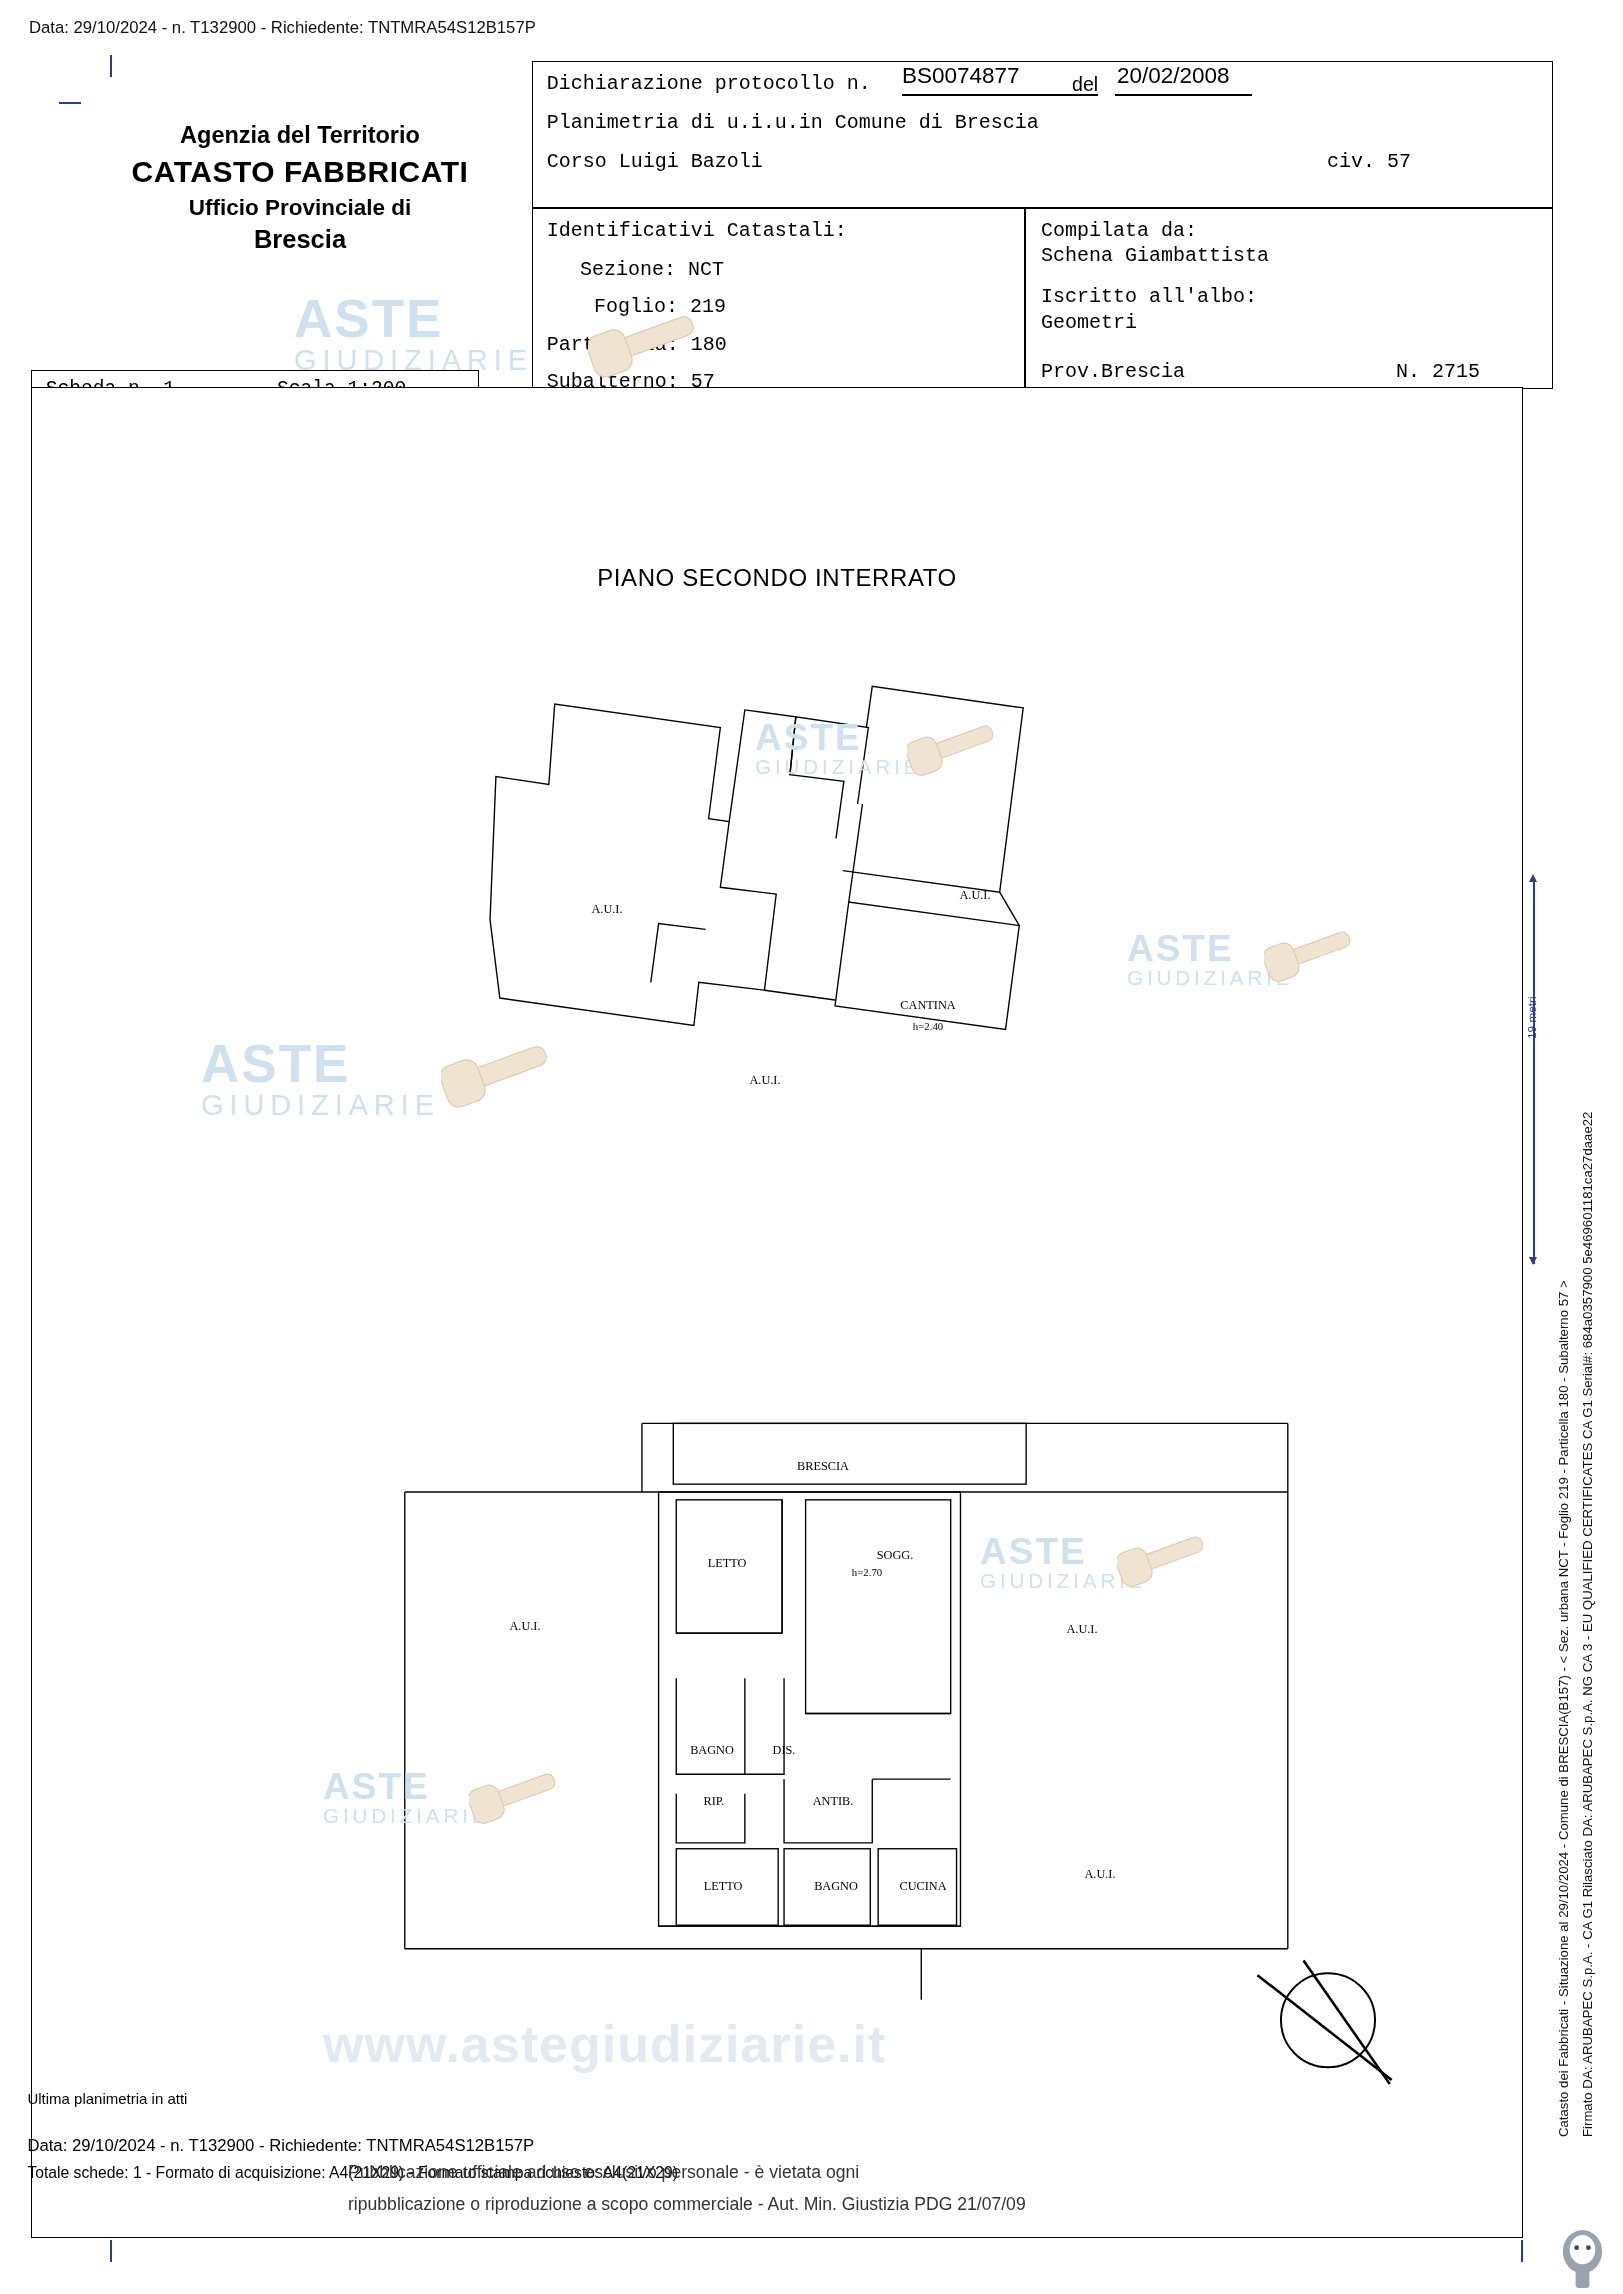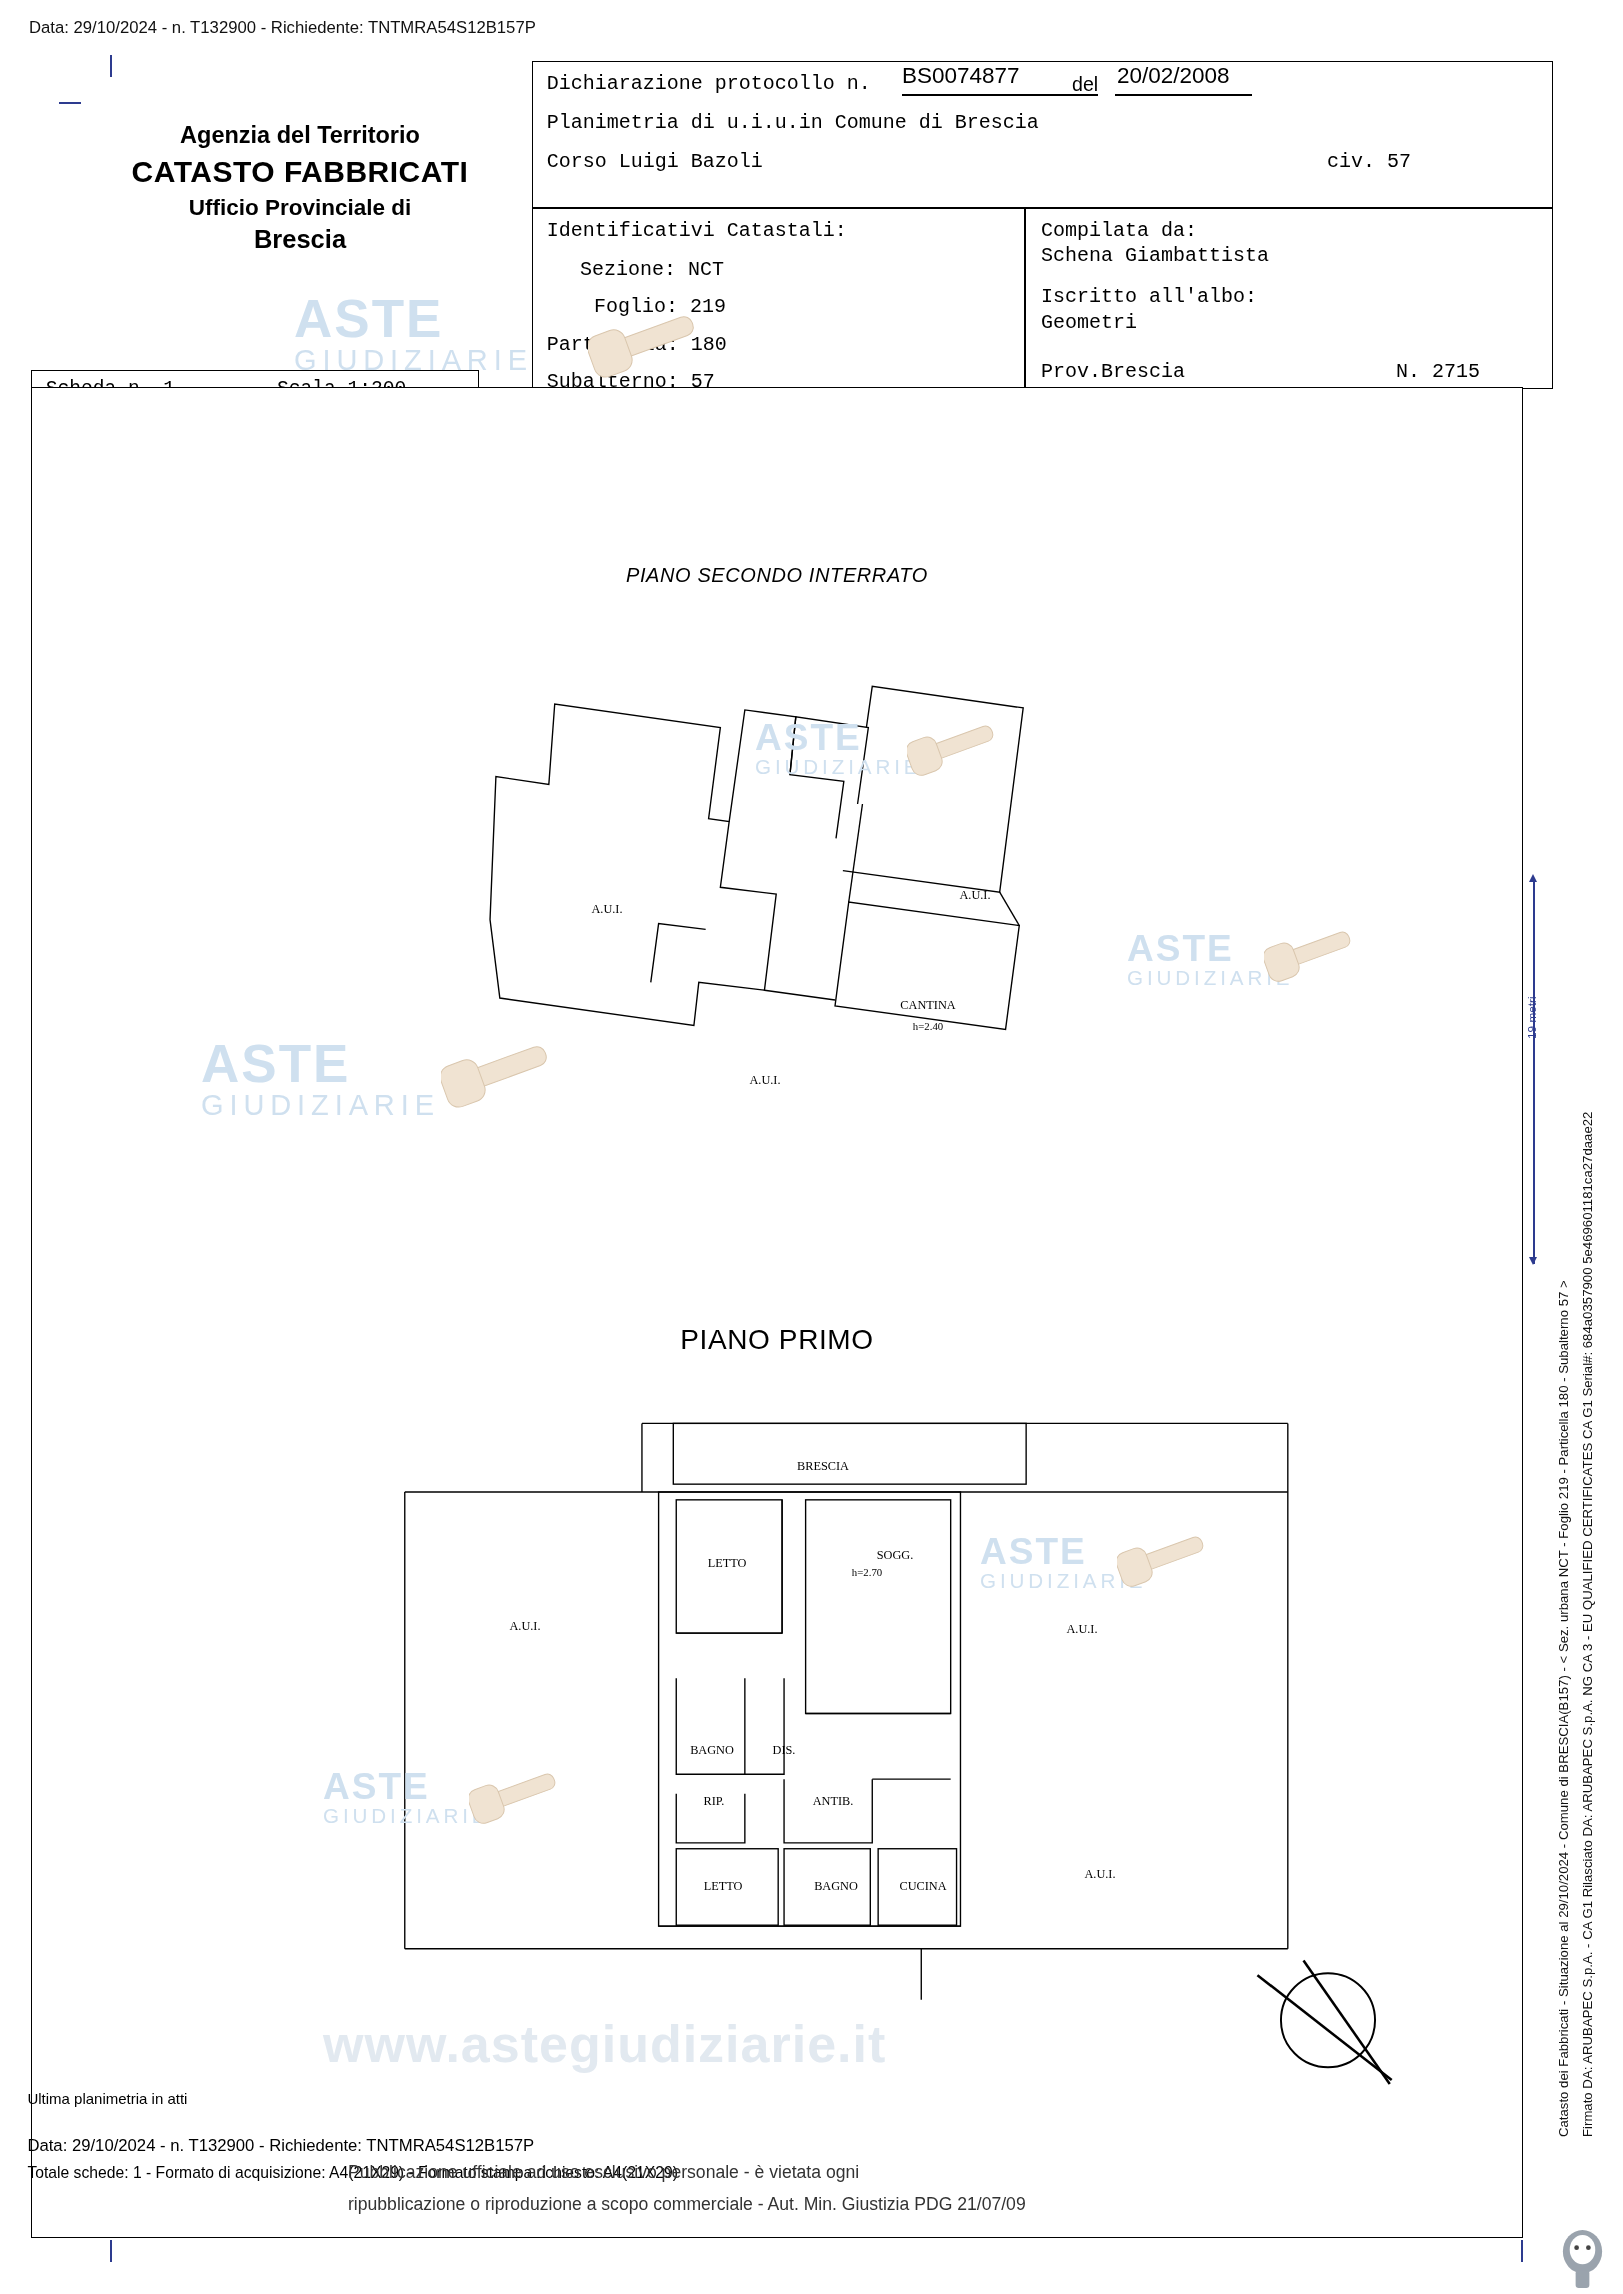--- a/index.html
+++ b/index.html
@@ -31,21 +31,21 @@
   #agency .l4{font-size:25.5px;font-weight:bold;margin-top:3.9px;}
 
   
   #scheda-bar{left:31px;top:370px;width:446px;height:35px;border:1.5px solid #000;}
   #scheda-bar .t{position:absolute;font-family:"Liberation Mono",monospace;font-size:19.6px;top:6.9px;}
 
   
   #frame{left:31px;top:387px;width:1490px;height:1849px;border:1.5px solid #000;background:#fff;}
 
   
-  #title-1{left:0;top:176px;width:100%;text-align:center;font-size:20px;letter-spacing:0.6px;font-style:italic;}
+  #title-1{left:0;top:176px;width:100%;text-align:center;font-size:24px;letter-spacing:0.6px;}
   #title-2{left:0;top:936px;width:100%;text-align:center;font-size:28px;letter-spacing:0.6px;}
 
   
   #plan-svg{position:absolute;left:0;top:0;}
 
   .lbl{position:absolute;font-size:12.3px;font-family:Liberation Serif, serif;color:#000000;white-space:nowrap;}
   .lbl.c{transform:translateX(-50%);}
 
   
   .wm{position:absolute;pointer-events:none;user-select:none;}
@@ -126,21 +126,20 @@
   <div class="l4">Brescia</div>
 </div>
 
 <div class="abs" id="scheda-bar">
   <div class="t" style="left:13.7px;">Scheda n. 1</div>
   <div class="t" style="left:245px;">Scala 1:200</div>
 </div>
 
 <div class="abs" id="frame">
   <div class="abs" id="title-1">PIANO SECONDO INTERRATO</div>
-  <div class="abs" id="title-2">PIANO PRIMO</div>
 </div>
 
 <svg id="plan-svg" width="1623" height="2295" viewBox="0 0 1656 2341">
   <g fill="none" stroke="#000" stroke-width="1.4">
 
     <path d="M500,938 L506,792 L560,800 L566,718 L735,742 L723,835 L744,838 L735,905 L792,912 L780,1010 L713,1002 L708,1046 L510,1018 Z"></path>
     <path d="M664,1002 L672,942 L720,948"></path>
     <path d="M744,838 L760,724 L812,731 L806,790 L861,797 L853,855"></path>
     <path d="M806,790 L812,731 L886,742 L875,820"></path>
     <path d="M884,742 L890,700 L1044,722 L1020,910 L860,888"></path>

